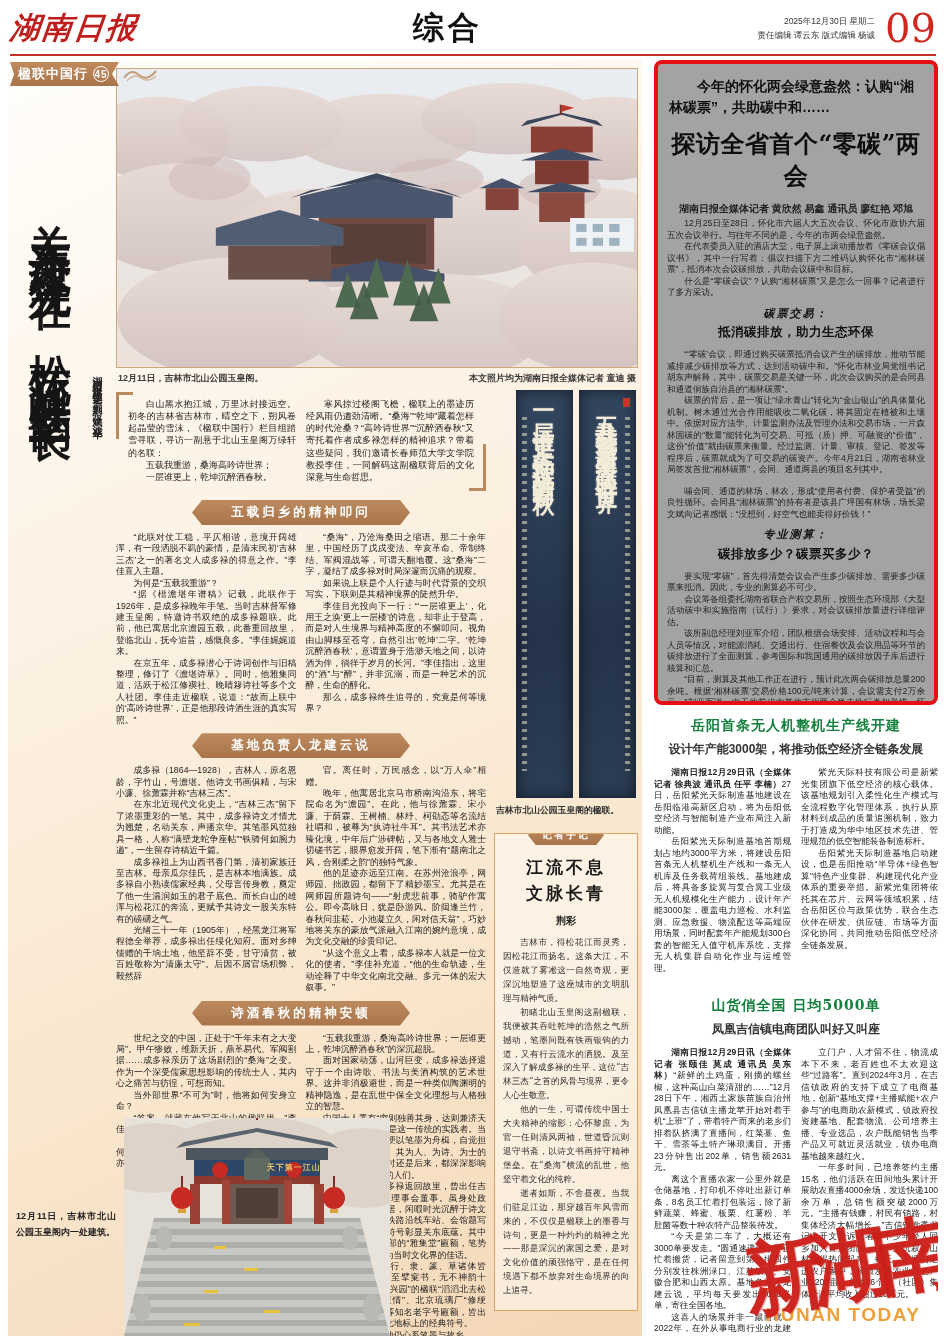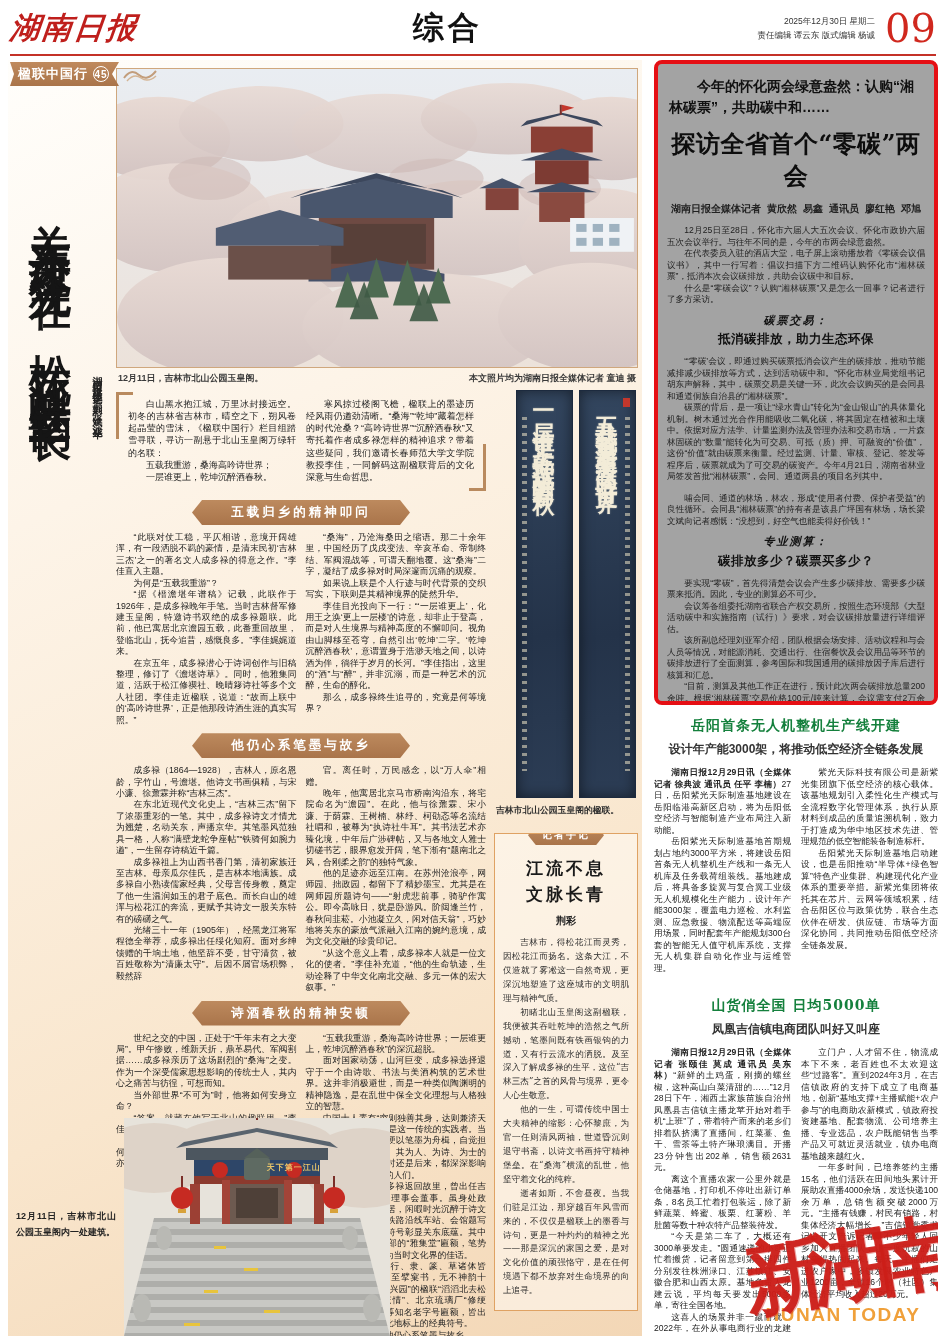--- a/index.html
+++ b/index.html
@@ -52,34 +52,34 @@
   .plaques { display:flex; gap:6px; justify-content:flex-end; padding-right:2px; }
   .plaque { position:relative; width:57px; height:408px; background:linear-gradient(170deg,#33465f,#243349 60%,#2c3d55); border:1px solid #1c2a3e; box-shadow:inset 0 0 14px rgba(0,0,0,.5); display:flex; justify-content:center; }
   .ptxt { writing-mode:vertical-rl; font-family:"DejaVu Serif",serif; font-weight:700; font-size:22px; letter-spacing:7px; color:#f3ecd8; margin-top:8px; text-shadow:0 0 2px rgba(255,250,230,.4); }
   .plaque .anno { position:absolute; top:26px; bottom:26px; width:5px; background:repeating-linear-gradient(180deg,rgba(240,230,200,.55) 0 3px,transparent 3px 8px); }
   .anno.ar { right:5px; } .anno.al { left:5px; }
   .plaque.seal::after { content:""; position:absolute; top:7px; right:5px; width:7px; height:9px; background:#c2372c; }
   .plaque-cap { font-size:8.8px; font-weight:600; color:#2e2e2e; line-height:1.5; margin-top:6px; padding:0 2px; text-align:justify; }
 
   .notes-box { position:relative; border:1px solid #dfa263; background:rgba(255,252,246,.55); margin-top:16px; padding:22px 8px 8px; height:478px; overflow:hidden; }
   .notes-badge { position:absolute; top:-9px; left:50%; transform:translateX(-50%); background:linear-gradient(#bd8a5e,#a9744a); color:#fff; font-size:10px; font-weight:700; letter-spacing:2px; padding:3px 14px; white-space:nowrap; clip-path:polygon(8px 0,calc(100% - 8px) 0,100% 50%,calc(100% - 8px) 100%,8px 100%,0 50%); }
-  .notes-title { text-align:center; font-family:Liberation Serif, serif; font-weight:900; font-size:17px; letter-spacing:3px; color:#1a1a1a; line-height:1.5; }
+  .notes-title { text-align:center; font-family:Liberation Mono, monospace; font-weight:900; font-size:17px; letter-spacing:3px; color:#1a1a1a; line-height:1.5; }
   .notes-author { text-align:center; font-weight:700; font-size:10px; margin:7px 0 8px; color:#222; }
   .npara { text-indent:2em; font-family:"DejaVu Serif",serif; font-size:8.6px; line-height:1.62; color:#2e2e2e; text-align:justify; }
 
   .arch-photo { position:absolute; left:116px; bottom:0; width:266px; height:218px; z-index:4; background:#dfe0de; overflow:hidden; }
   .arch-photo svg { display:block; width:100%; height:100%; }
   .arch-cap { position:absolute; left:8px; bottom:96px; width:100px; z-index:4; font-size:9px; font-weight:600; line-height:1.8; color:#222; text-align:justify; }
 
   
   .right-col { flex:1; min-width:0; display:flex; flex-direction:column; }
   .zc-box { border:4px solid #e50f14; border-radius:8px; background:#a3a3a3; padding:10px 9px; height:645px; overflow:hidden; flex-shrink:0; }
   .zc-kicker { font-size:14px; font-weight:700; line-height:1.5; color:#111; text-indent:2em; margin:2px 2px 10px; }
   .zc-headline { font-family:"DejaVu Serif",serif; font-weight:900; font-size:24px; text-align:center; color:#0d0d0d; letter-spacing:.5px; margin-bottom:10px; }
-  .zc-byline { font-size:10px; font-weight:700; text-align:center; color:#222; margin-bottom:9px;font-family:Liberation Mono, monospace; }
+  .zc-byline { font-size:10px; font-weight:700; text-align:center; color:#222; margin-bottom:2px; }
   .zc-cols { display:flex; gap:10px;flex-direction:column; }
   .zc-col { flex:1; font-size:8.6px; line-height:1.34; color:#222; text-align:justify; min-width:0; }
   .inner-sub { text-align:center; margin:8px 16px; color:#111; }
   .inner-sub .l1 { display:block; font-family:"DejaVu Serif",serif; font-style:italic; font-weight:700; font-size:11px; letter-spacing:2px; }
   .inner-sub .l2 { display:block; font-weight:700; font-size:12.5px; margin-top:3px; letter-spacing:.5px; }
 
   .r-article { margin-top:12px; overflow:hidden; }
   .r-headline { text-align:center; font-family:"DejaVu Serif",serif; font-weight:900; font-size:14px; color:#15803d; letter-spacing:1px; }
   .r-subhead { text-align:center; font-size:12px; font-weight:600; color:#333; margin:6px 0 9px; }
   .a-cols { display:flex; gap:10px; }
@@ -244,21 +244,21 @@
                     <p class="para">在京五年，成多禄潜心于诗词创作与旧稿整理，修订了《澹堪诗草》。同时，他雅集同道，活跃于松江修禊社、晚晴簃诗社等多个文人社团。李佳走近楹联，说道：“故而上联中的‘高吟诗世界’，正是他那段诗酒生涯的真实写照。”</p>
                   </div>
                 <div class="col">
                     <p class="para">“桑海”，乃沧海桑田之缩语。那二十余年里，中国经历了戊戌变法、辛亥革命、帝制终结、军阀混战等，可谓天翻地覆。这“桑海”二字，凝结了成多禄对时局深邃而沉痛的观察。</p>
                     <p class="para">如果说上联是个人行迹与时代背景的交织写实，下联则是其精神境界的陡然升华。</p>
                     <p class="para">李佳目光投向下一行：“‘一层谁更上’，化用王之涣‘更上一层楼’的诗意，却非止于登高，而是对人生境界与精神高度的不懈叩问。视角由山脚移至苍穹，自然引出‘乾坤’二字。‘乾坤沉醉酒春秋’，意谓置身于浩渺天地之间，以诗酒为伴，徜徉于岁月的长河。”李佳指出，这里的“酒”与“醉”，并非沉溺，而是一种艺术的沉醉，生命的醇化。</p>
                     <p class="para">那么，成多禄终生追寻的，究竟是何等境界？</p>
                   </div>
               </div>
 
-              <div class="banner">他仍心系笔墨与故乡</div>
+              <div class="banner">基地负责人龙建云说</div>
               <div class="cols">
                 <div class="col">
                     <p class="para">成多禄（1864—1928），吉林人，原名恩龄，字竹山，号澹堪。他诗文书画俱精，与宋小濂、徐鼐霖并称“吉林三杰”。</p>
                     <p class="para">在东北近现代文化史上，“吉林三杰”留下了浓墨重彩的一笔。其中，成多禄诗文才情尤为翘楚，名动关东，声播京华。其笔墨风范独具一格，人称“满壁龙蛇争座帖”“铁骑何如腕力遒”，一生留存诗稿近千篇。</p>
                     <p class="para">成多禄祖上为山西书香门第，清初家族迁至吉林。母亲瓜尔佳氏，是吉林本地满族。成多禄自小熟读儒家经典，父母言传身教，奠定了他一生温润如玉的君子底色。而长白山的雄浑与松花江的奔流，更赋予其诗文一股关东特有的磅礴之气。</p>
                     <p class="para">光绪三十一年（1905年），经黑龙江将军程德全举荐，成多禄出任绥化知府。面对乡绅馈赠的千垧土地，他坚辞不受，甘守清贫，被百姓敬称为“清廉太守”。后因不屑官场积弊，毅然辞</p>
                   </div>
                 <div class="col">
                     <p class="para">官。离任时，万民感念，以“万人伞”相赠。</p>
                     <p class="para">晚年，他寓居北京马市桥南沟沿东，将宅院命名为“澹园”。在此，他与徐鼐霖、宋小濂、于荫霖、王树楠、林纾、柯劭忞等名流结社唱和，被尊为“执诗社牛耳”。其书法艺术亦臻化境，中年后广涉碑帖，又与各地文人雅士切磋书艺，眼界愈发开阔，笔下渐有“题南北之风，合刚柔之韵”的独特气象。</p>

